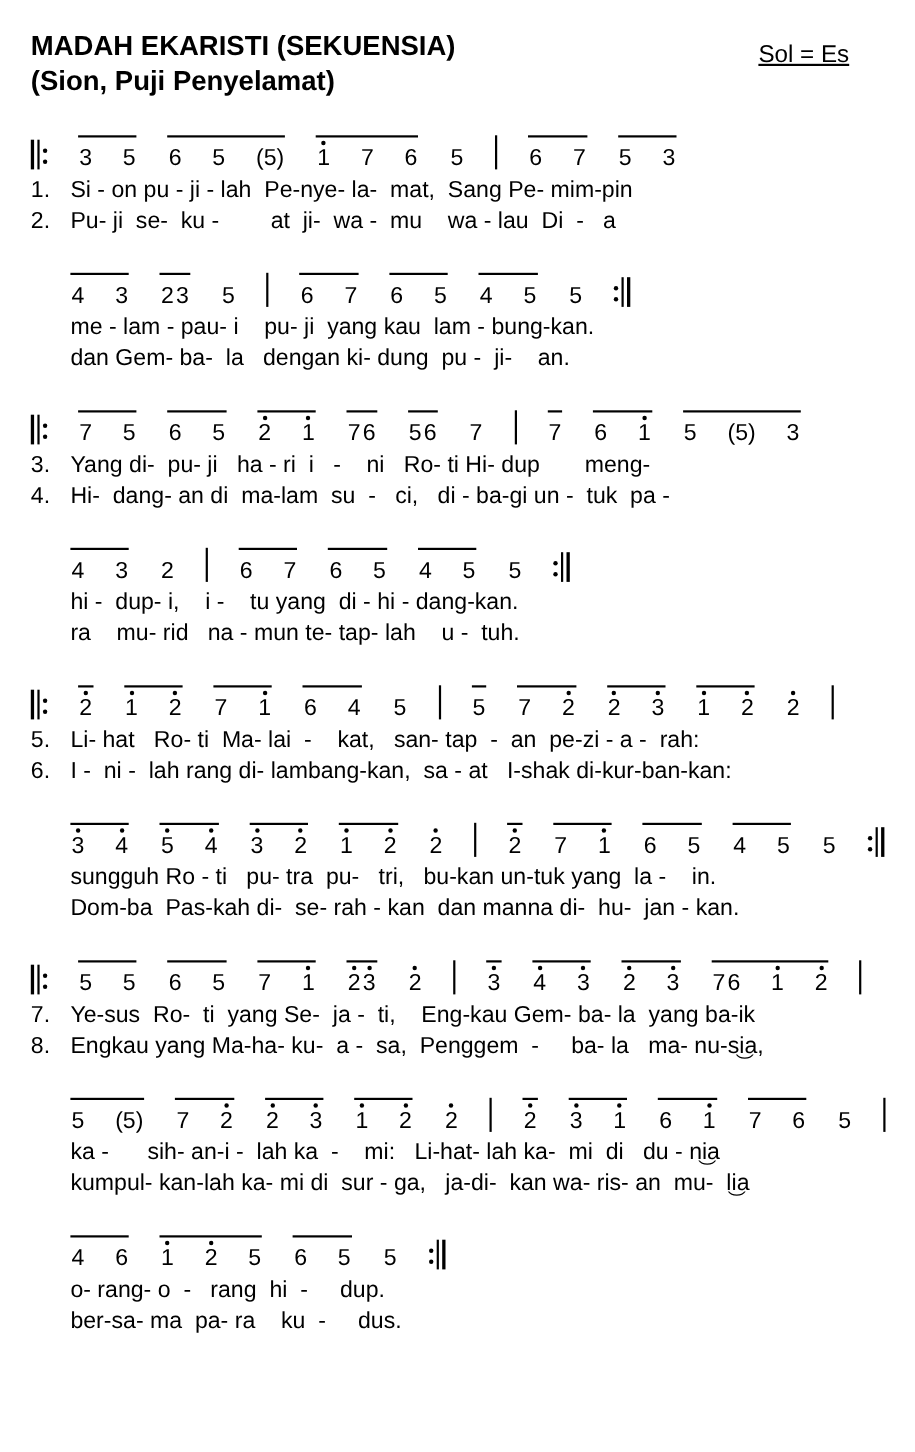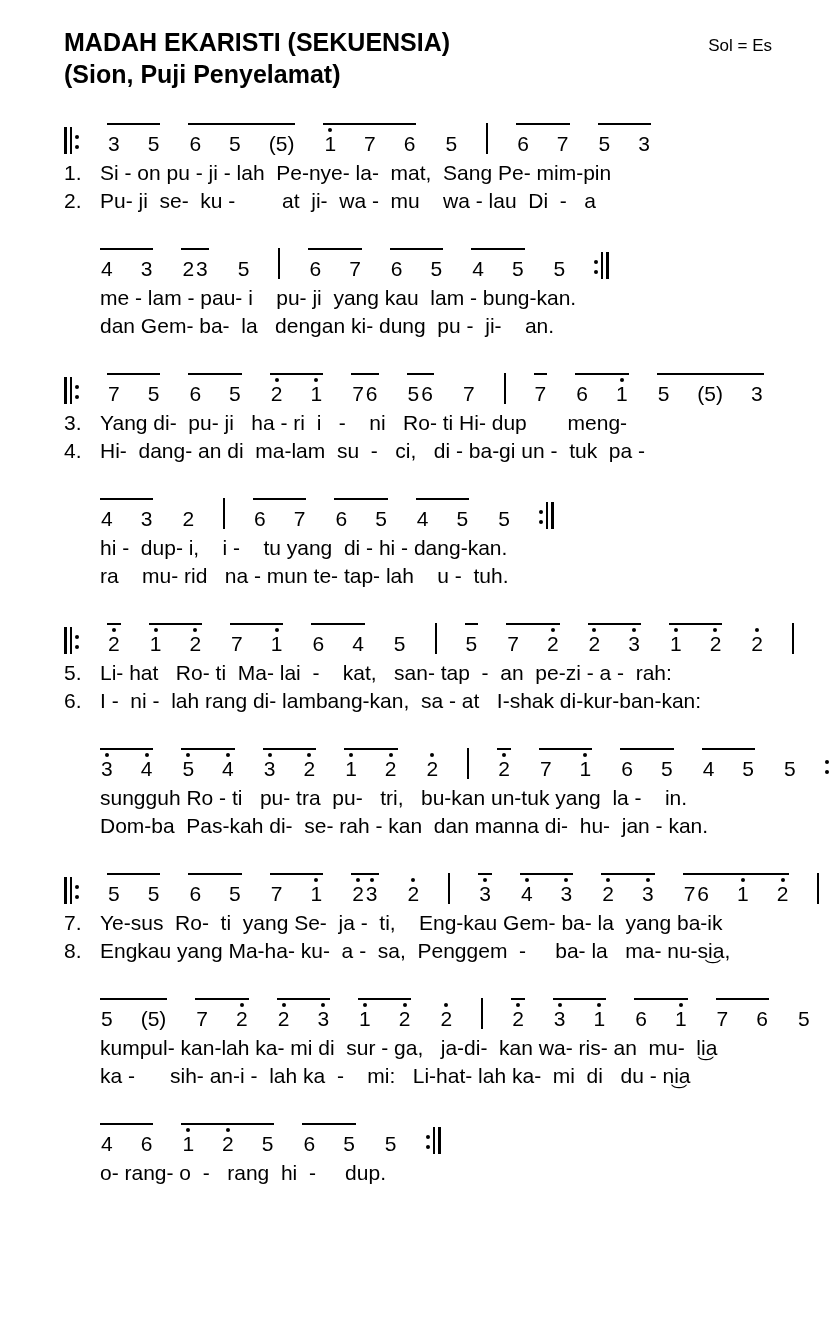--- a/index.html
+++ b/index.html
@@ -1,20 +1,20 @@
 <!DOCTYPE html>
 <html><head>
 <meta charset="utf-8">
 <style>
   html,body{margin:0;padding:0;background:#fff;}
   body{width:832px;height:1320px;color:#000;font-family:"Liberation Sans",sans-serif;overflow:hidden;}
-  .sheet{padding:26px 18px 0 28px;margin-left:36px;}
+  .sheet{padding:26px 18px 0 28px;}
   .header{display:flex;justify-content:space-between;align-items:flex-start;}
   .title{font-size:25px;font-weight:700;line-height:1.28;}
-  .key{font-size:17px;margin-top:10px;margin-right:42px;white-space:nowrap;}
+  .key{font-size:22px;margin-top:10px;margin-right:42px;white-space:nowrap;text-decoration:underline;}
   .system{margin-top:33px;}
   .notes-row{display:flex;align-items:flex-end;gap:28px;margin-bottom:5px;}
   .notes-row.indent{margin-left:36px;}
   .group{display:flex;align-items:flex-end;gap:28px;border-top:2.5px solid transparent;padding:3px 1px 0 1px;}
   .group.ov{border-top-color:#000;}
   .note{display:flex;flex-direction:column;align-items:center;}
   .note.tight{margin-left:-26px;}
   .dot{width:4px;height:4px;border-radius:50%;background:#000;margin-bottom:1px;visibility:hidden;}
   .note.hi .dot{visibility:visible;}
   .digit{font-size:21px;line-height:21px;}
@@ -758,22 +758,22 @@
             </span>
           </span>
           <span class="group">
             <span class="note">
               <span class="dot"></span>
               <span class="digit">5</span>
             </span>
           </span>
           <span class="barline"></span>
         </div>
+        <div class="lyric"><span class="num"></span><span class="ltext">ka -      sih- an-i -  lah ka  -    mi:   Li-hat- lah ka-  mi  di   du - ni͜a</span></div>
         <div class="lyric"><span class="num"></span><span class="ltext">kumpul- kan-lah ka- mi di  sur - ga,   ja-di-  kan wa- ris- an  mu-  li͜a</span></div>
-        <div class="lyric"><span class="num"></span><span class="ltext">ka -      sih- an-i -  lah ka  -    mi:   Li-hat- lah ka-  mi  di   du - ni͜a</span></div>
       </div>
       <div class="system">
         <div class="notes-row indent">
           <span class="group ov">
             <span class="note">
               <span class="dot"></span>
               <span class="digit">4</span>
             </span>
             <span class="note">
               <span class="dot"></span>
@@ -813,16 +813,16 @@
           <span class="repeat">
             <span class="rdots">
               <span class="rdot"></span>
               <span class="rdot"></span>
             </span>
             <span class="rbar thin"></span>
             <span class="rbar"></span>
           </span>
         </div>
         <div class="lyric"><span class="num"></span><span class="ltext">o- rang- o  -   rang  hi  -     dup.</span></div>
-        <div class="lyric"><span class="num"></span></div>
+        <div class="lyric"><span class="num"></span><span class="ltext">ber-sa- ma  pa- ra    ku  -     dus.</span></div>
       </div>
     </div>
 </div>
 
 </body></html>

